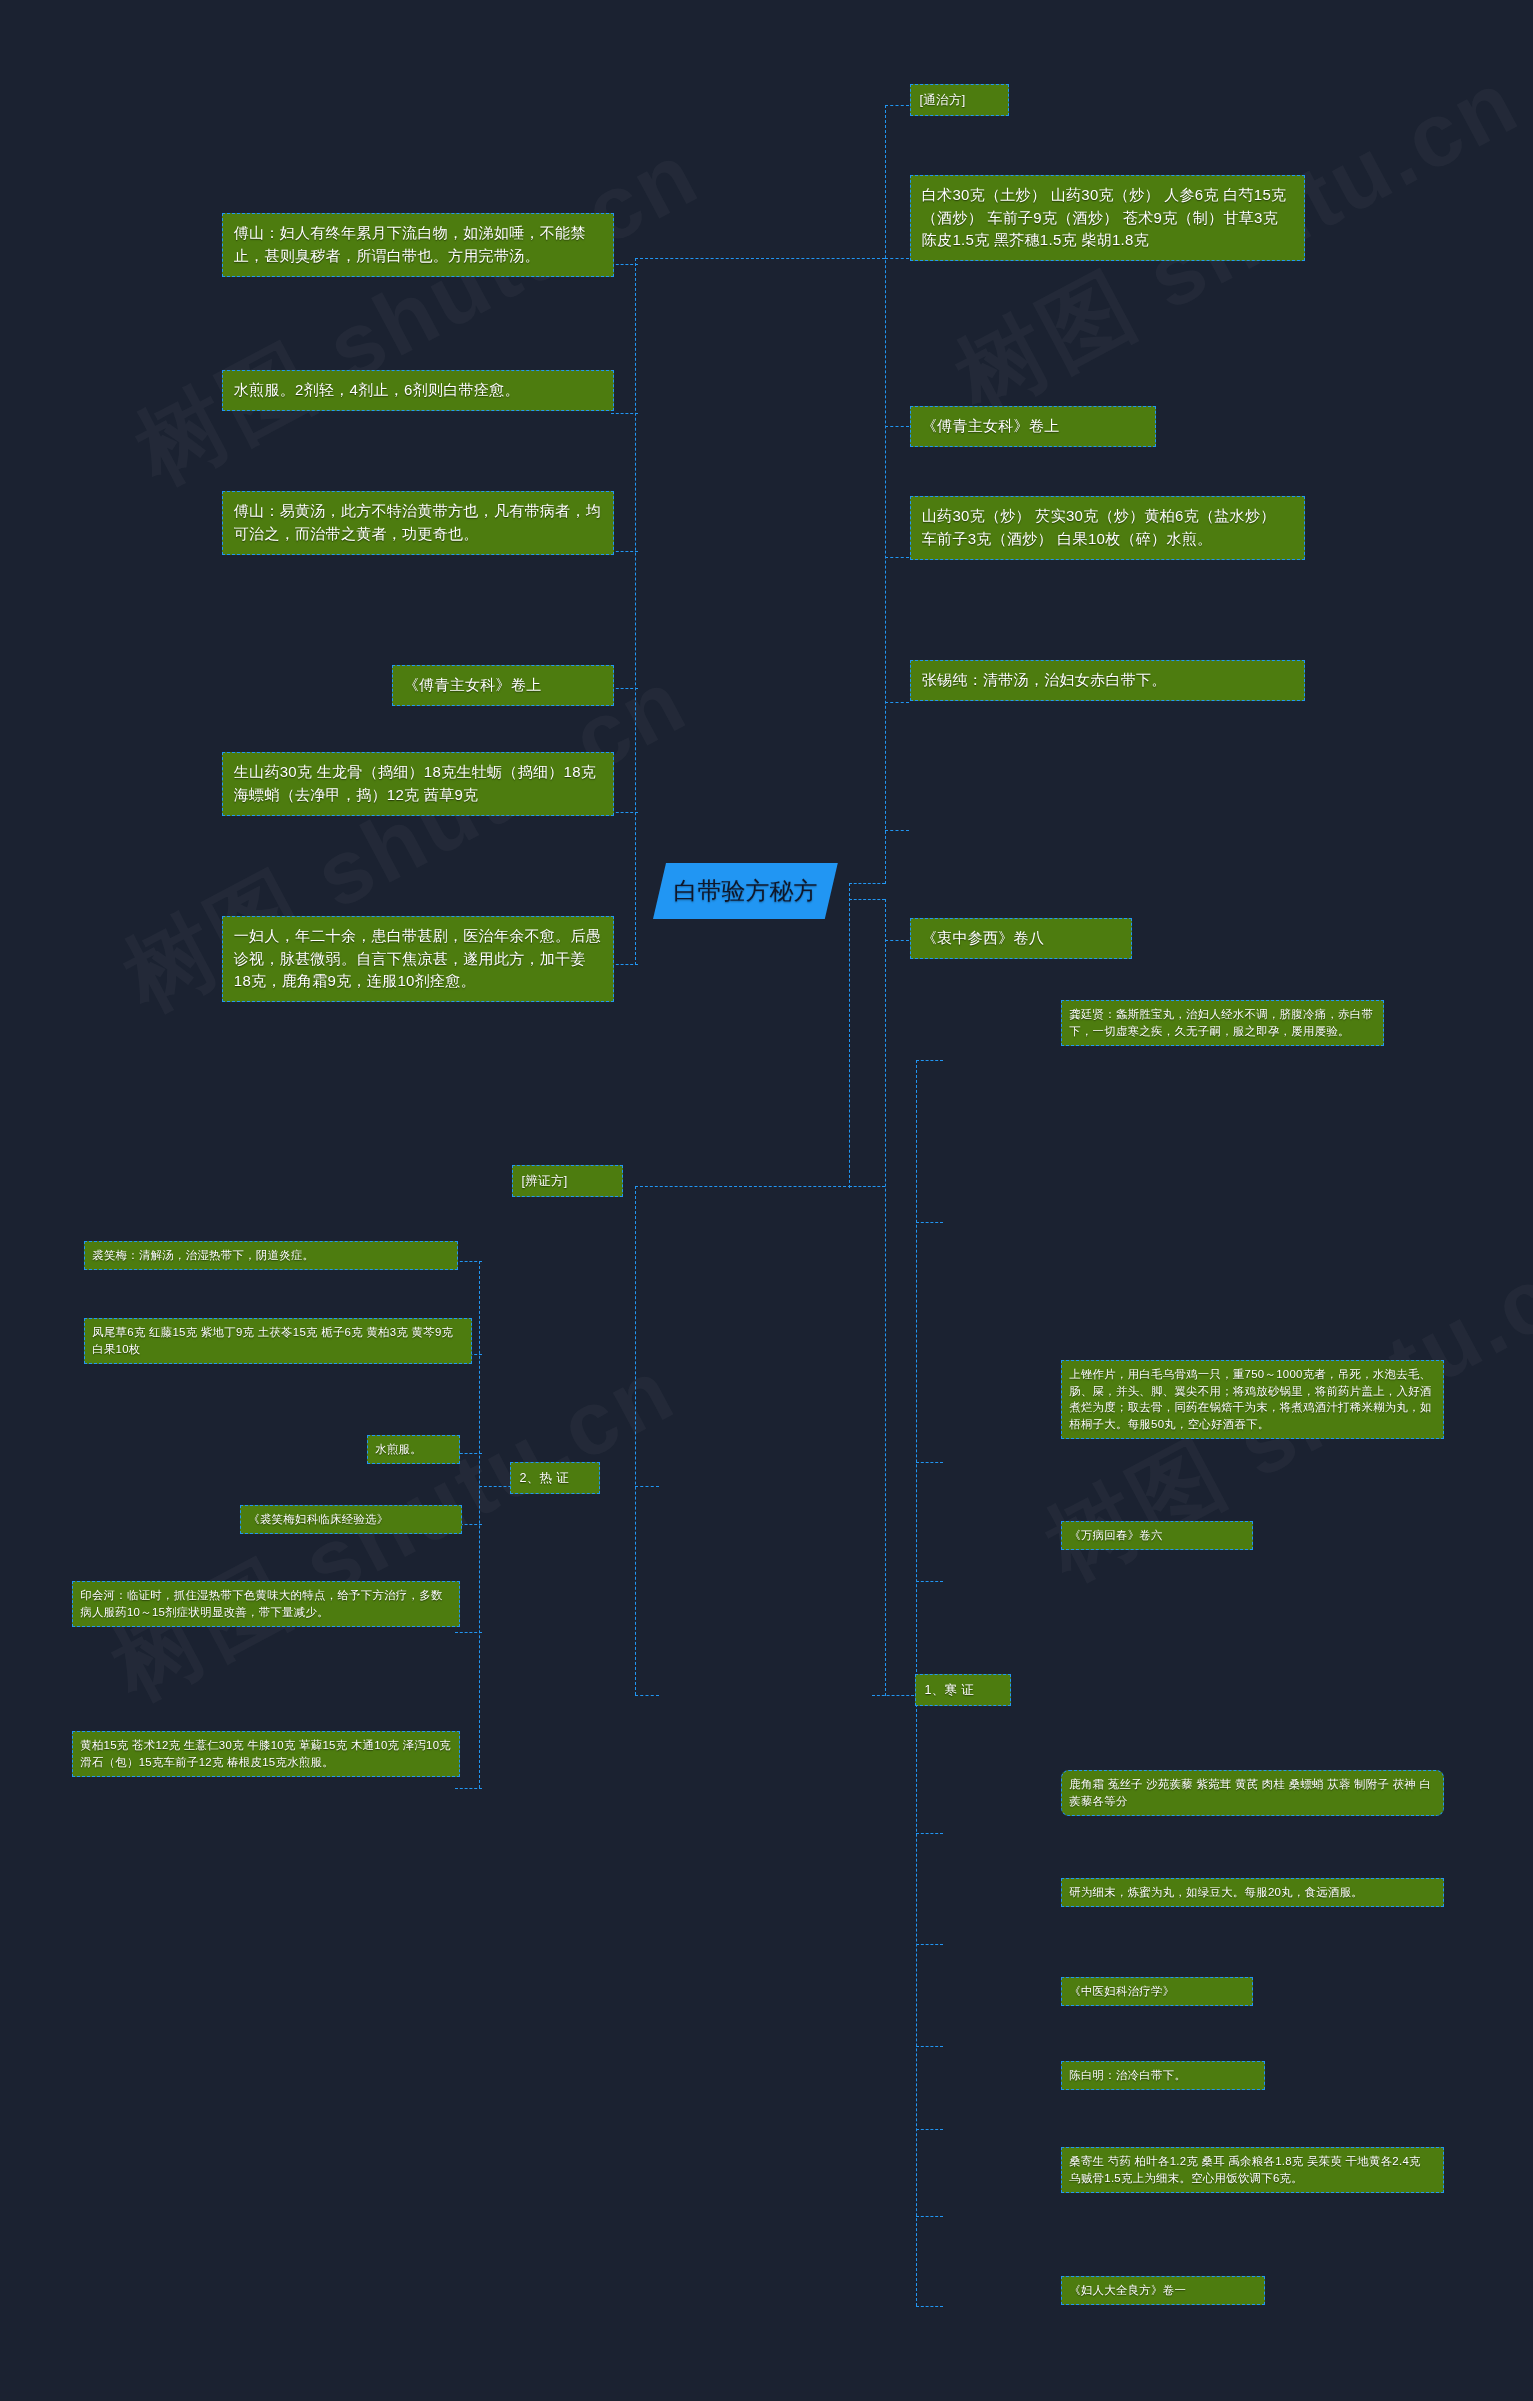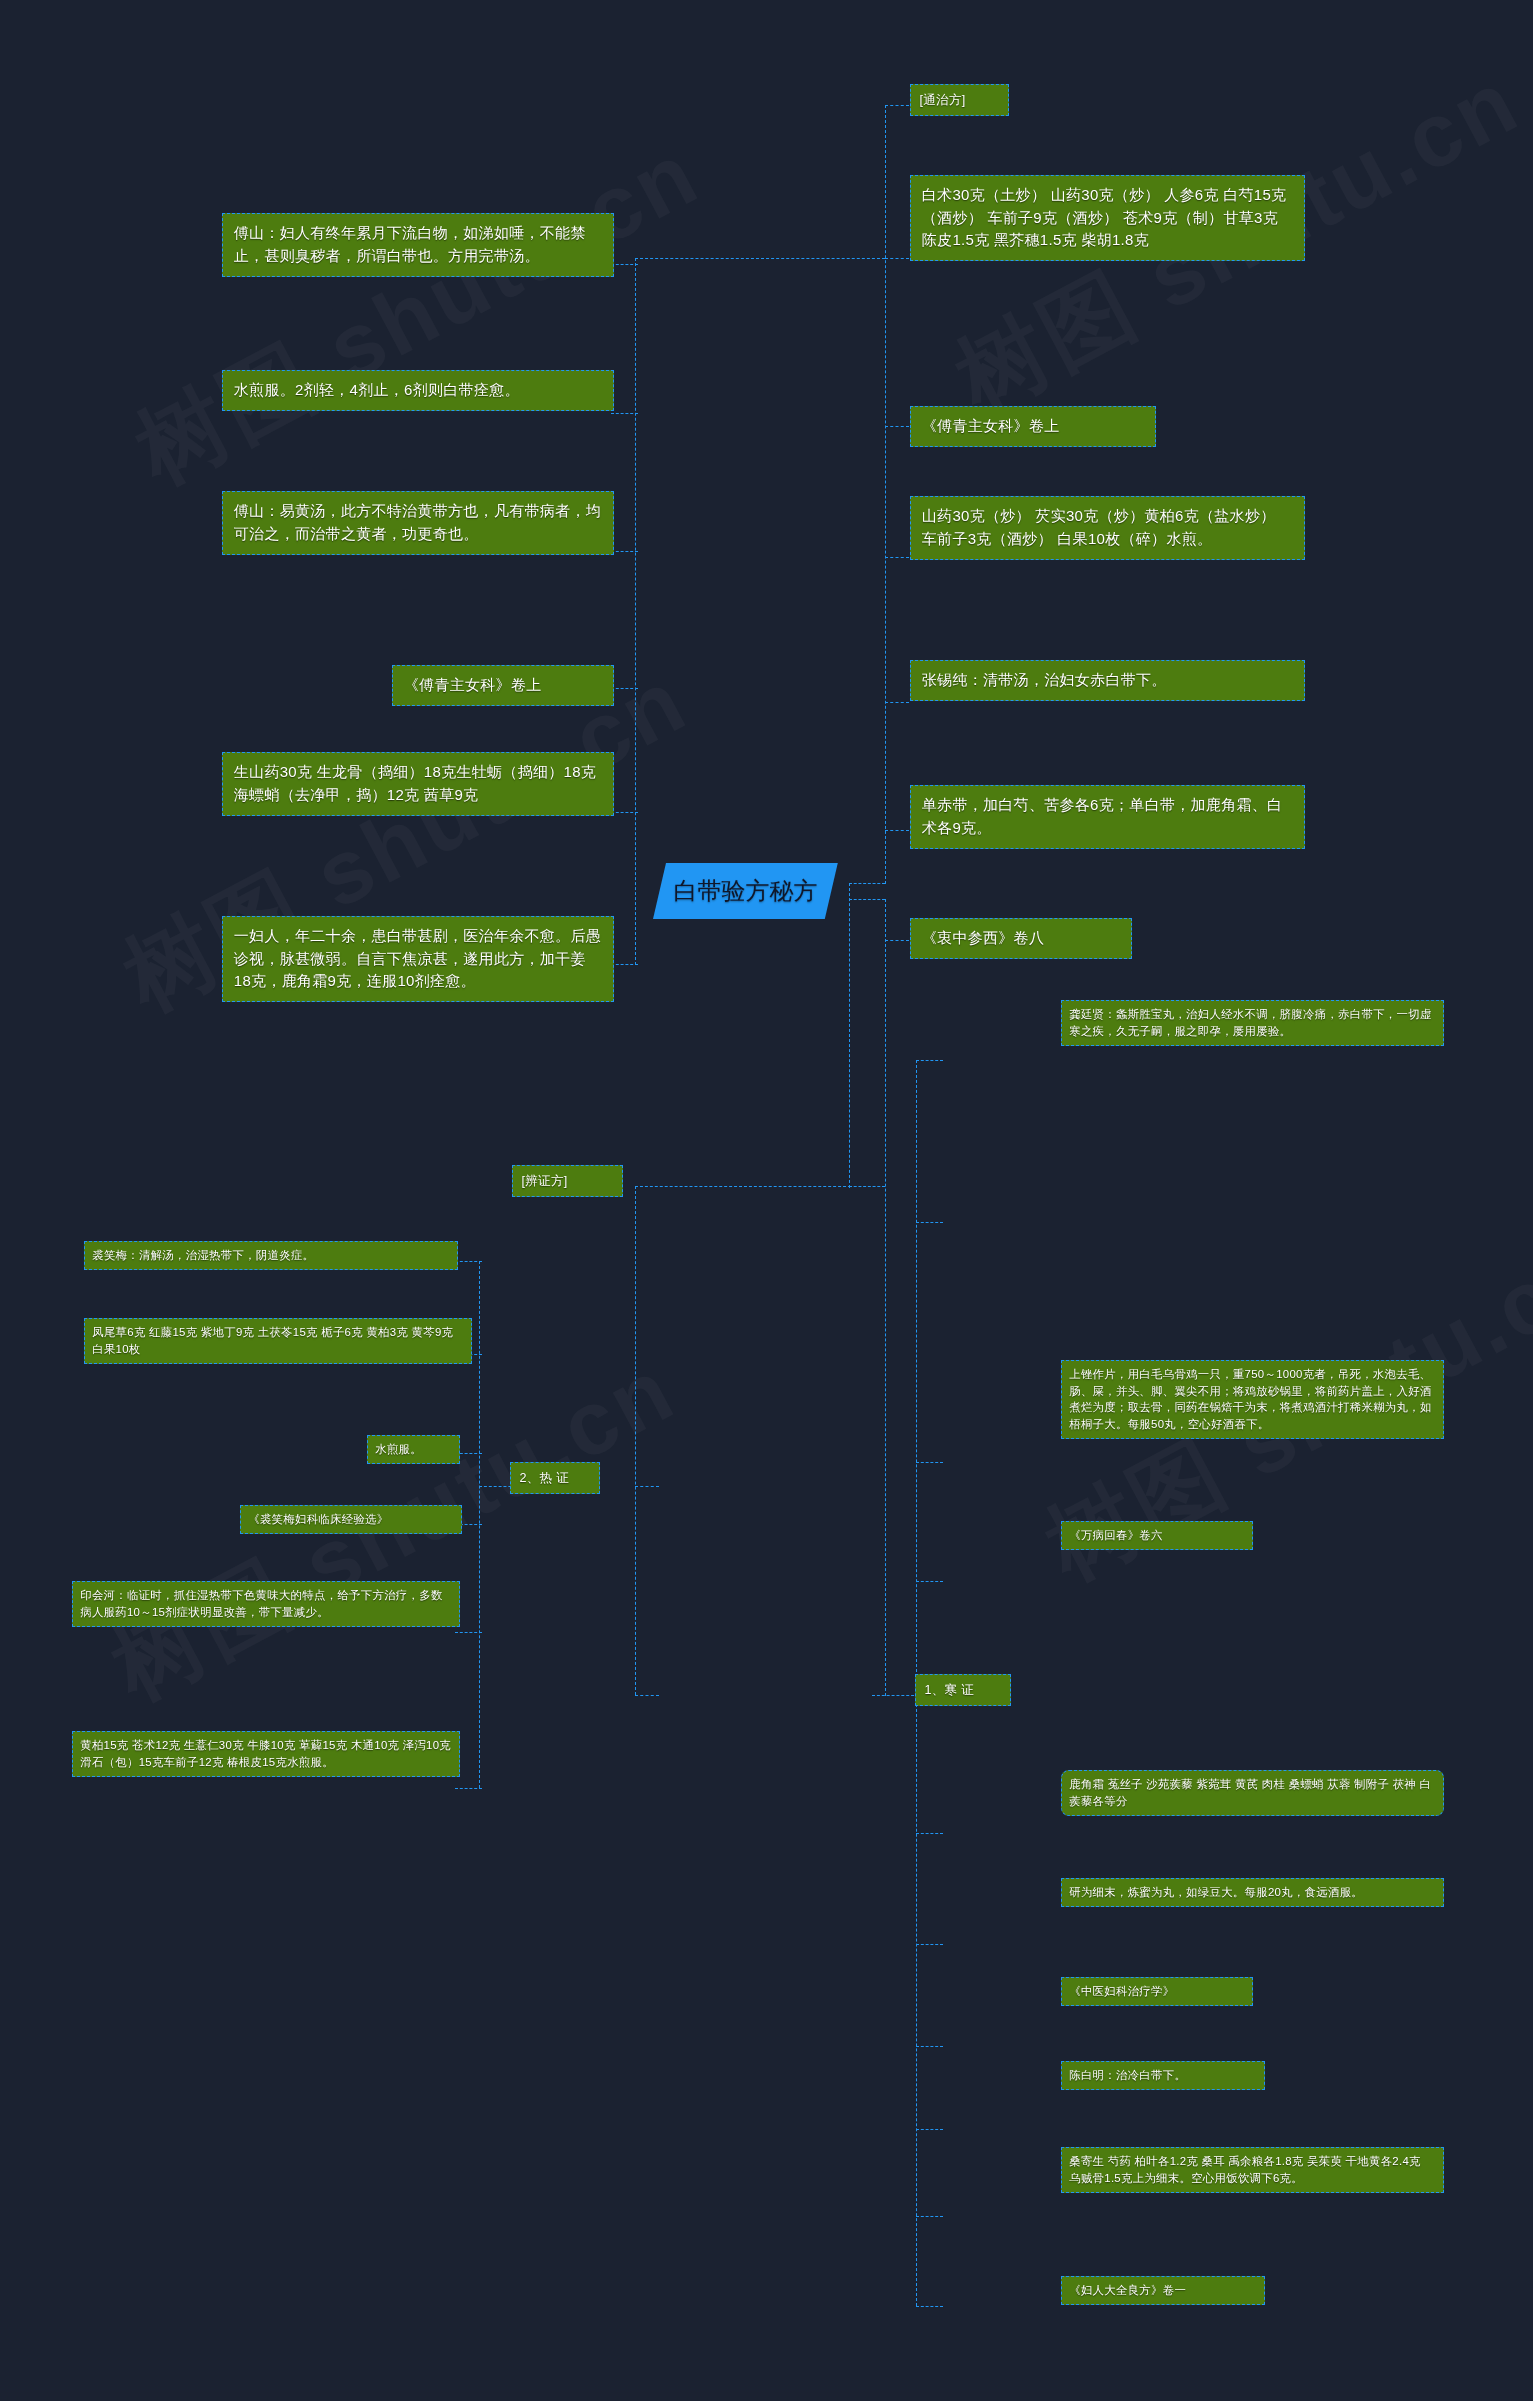--- a/index.html
+++ b/index.html
@@ -141,21 +141,20 @@
   <div class="node small" style="left:910px; top:84px; width:99px;">[通治方]</div>
 
   <div class="node" style="left:910px; top:175px; width:395px;">白术30克（土炒） 山药30克（炒） 人参6克 白芍15克（酒炒） 车前子9克（酒炒） 苍术9克（制）甘草3克 陈皮1.5克 黑芥穗1.5克 柴胡1.8克</div>
 
   <div class="node" style="left:910px; top:406px; width:246px;">《傅青主女科》卷上</div>
 
   <div class="node" style="left:910px; top:496px; width:395px;">山药30克（炒） 芡实30克（炒）黄柏6克（盐水炒） 车前子3克（酒炒） 白果10枚（碎）水煎。</div>
 
   <div class="node" style="left:910px; top:660px; width:395px;">张锡纯：清带汤，治妇女赤白带下。</div>
 
-  <div class="node" style="left:910px; top:785px; width:395px;">单赤带，加白芍、苦参各6克；单白带，加鹿角霜、白术各9克。</div>
 
   <div class="node" style="left:910px; top:918px; width:222px;">《衷中参西》卷八</div>
 
   <div class="node" style="left:222px; top:213px; width:392px;">傅山：妇人有终年累月下流白物，如涕如唾，不能禁止，甚则臭秽者，所谓白带也。方用完带汤。</div>
 
   <div class="node" style="left:222px; top:370px; width:392px;">水煎服。2剂轻，4剂止，6剂则白带痊愈。</div>
 
   <div class="node" style="left:222px; top:491px; width:392px;">傅山：易黄汤，此方不特治黄带方也，凡有带病者，均可治之，而治带之黄者，功更奇也。</div>
 
   <div class="node" style="left:392px; top:665px; width:222px;">《傅青主女科》卷上</div>
@@ -175,21 +174,21 @@
   <div class="node tiny" style="left:367px; top:1435px; width:93px;">水煎服。</div>
 
   <div class="node tiny" style="left:240px; top:1505px; width:222px;">《裘笑梅妇科临床经验选》</div>
 
   <div class="node tiny" style="left:72px; top:1581px; width:388px;">印会河：临证时，抓住湿热带下色黄味大的特点，给予下方治疗，多数病人服药10～15剂症状明显改善，带下量减少。</div>
 
   <div class="node tiny" style="left:72px; top:1731px; width:388px;">黄柏15克 苍术12克 生薏仁30克 牛膝10克 萆薢15克 木通10克 泽泻10克 滑石（包）15克车前子12克 椿根皮15克水煎服。</div>
 
   <div class="node small" style="left:915px; top:1674px; width:96px;">1、寒 证</div>
 
-  <div class="node tiny" style="left:1061px; top:1000px; width:383px;">龚廷贤：螽斯胜宝丸，治妇人经水不调，脐腹冷痛，赤白带下，一切虚寒之疾，久无子嗣，服之即孕，屡用屡验。</div>
+  <div class="node tiny" style="left:1061px; top:1000px; width:323px;">龚廷贤：螽斯胜宝丸，治妇人经水不调，脐腹冷痛，赤白带下，一切虚寒之疾，久无子嗣，服之即孕，屡用屡验。</div>
 
 
   <div class="node tiny" style="left:1061px; top:1360px; width:383px;">上锉作片，用白毛乌骨鸡一只，重750～1000克者，吊死，水泡去毛、肠、屎，并头、脚、翼尖不用；将鸡放砂锅里，将前药片盖上，入好酒煮烂为度；取去骨，同药在锅焙干为末，将煮鸡酒汁打稀米糊为丸，如梧桐子大。每服50丸，空心好酒吞下。</div>
 
   <div class="node tiny" style="left:1061px; top:1521px; width:192px;">《万病回春》卷六</div>
 
 
   <div class="node tiny" style="left:1061px; top:1770px; width:383px;border-radius:8px;">鹿角霜 菟丝子 沙苑蒺藜 紫菀茸 黄芪 肉桂 桑螵蛸 苁蓉 制附子 茯神 白蒺藜各等分</div>
 
   <div class="node tiny" style="left:1061px; top:1878px; width:383px;">研为细末，炼蜜为丸，如绿豆大。每服20丸，食远酒服。</div>

